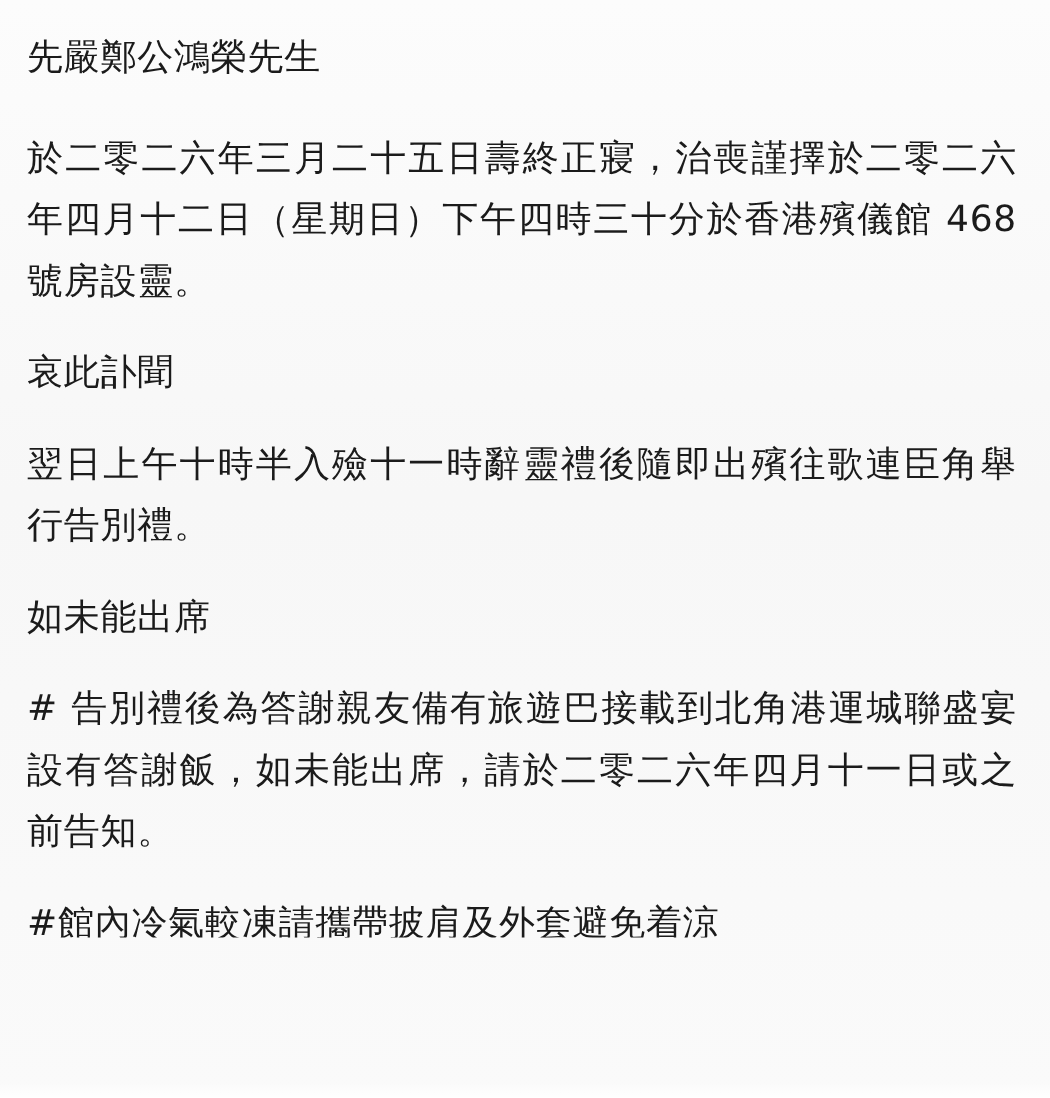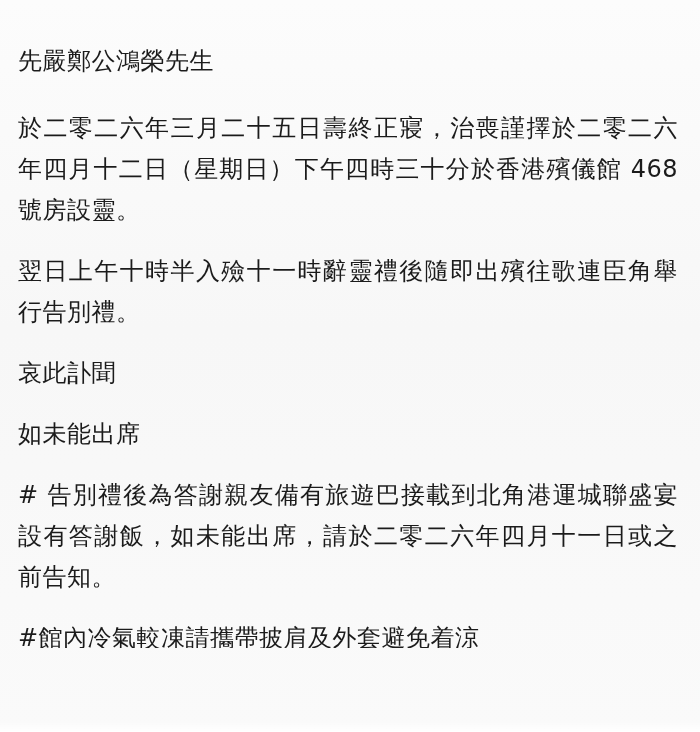--- a/index.html
+++ b/index.html
@@ -39,21 +39,20 @@
     font-size: 24px;
     line-height: 41px;
     letter-spacing: 0.5px;
     margin: 0 0 20px 0;
     text-align: justify;
     text-justify: inter-character;
     word-break: break-all;
   }
   .para.title {
     margin-bottom: 26px;
-    margin-top: 23px;
   }
   .para.short {
     text-align: left;
   }
   .para.last {
     margin-bottom: 0;
   }
   .para.clipped {
     overflow: hidden;
     max-height: 30px;
@@ -72,23 +71,23 @@
 </head>
 <body>
 
 <div class="page">
   <div class="content">
 
     <p class="para title short">先嚴鄭公鴻榮先生</p>
 
     <p class="para">於二零二六年三月二十五日壽終正寢，治喪謹擇於二零二六年四月十二日（星期日）下午四時三十分於香港殯儀館 468 號房設靈。</p>
 
+    <p class="para short">哀此訃聞</p>
+
     <p class="para">翌日上午十時半入殮十一時辭靈禮後隨即出殯往歌連臣角舉行告別禮。</p>
-
-    <p class="para short">哀此訃聞</p>
 
     <p class="para short">如未能出席</p>
 
     <p class="para"># 告別禮後為答謝親友備有旅遊巴接載到北角港運城聯盛宴設有答謝飯，如未能出席，請於二零二六年四月十一日或之前告知。</p>
 
     <p class="para short last clipped">#館內冷氣較凍請攜帶披肩及外套避免着涼</p>
 
   </div>
   <div class="bottom-fade"></div>
 </div>

